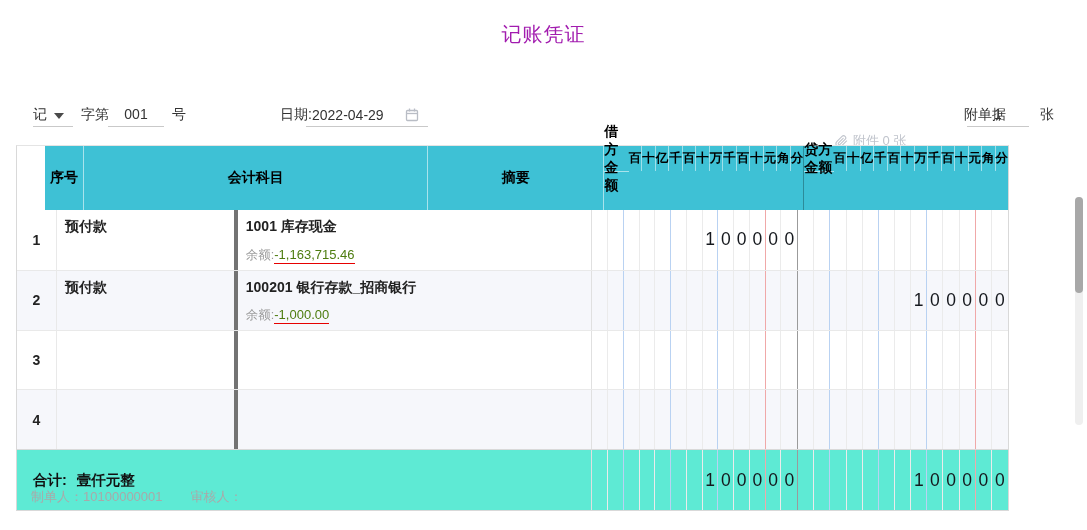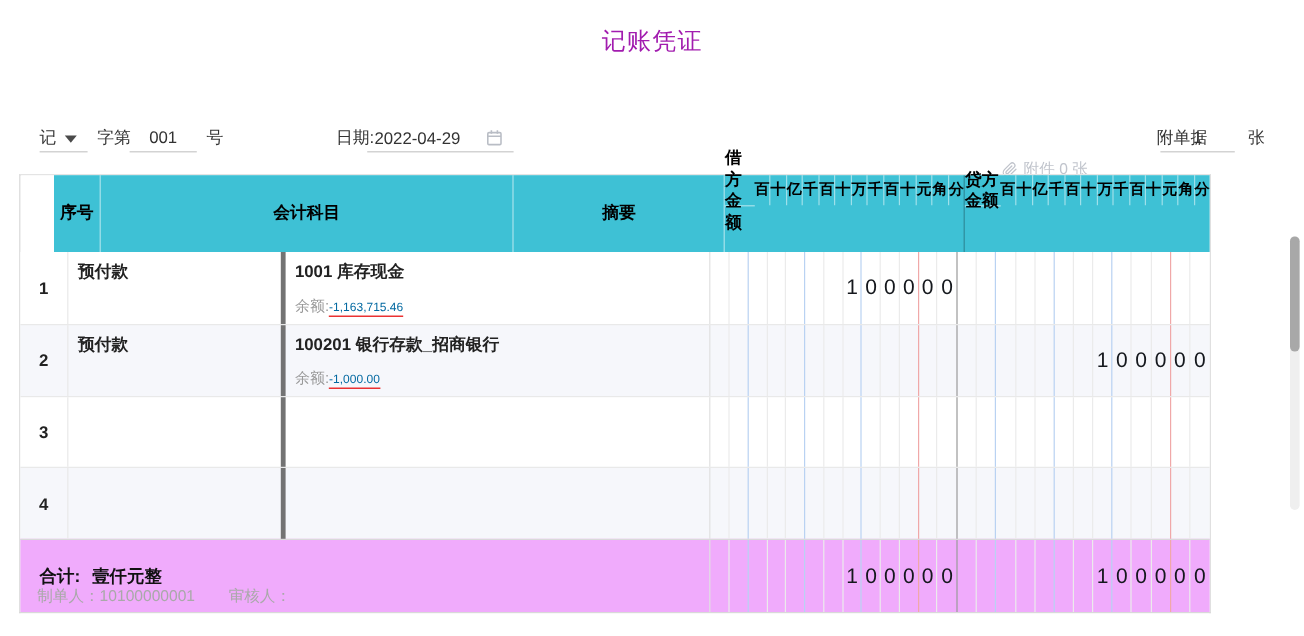--- a/index.html
+++ b/index.html
@@ -58,31 +58,31 @@
   .trow.alt { background:#f6f7fb; }
   .td { position:relative; }
   .td-index { width:40px; border-right:1px solid #e9e9e9; display:flex; align-items:center;
     justify-content:center; font-size:14px; font-weight:bold; color:#222; }
   .td-summary { width:181px; border-right:4px solid #737373; padding:8px 0 0 8px;
     font-size:14px; font-weight:bold; color:#222;font-family:Liberation Serif, serif; }
   .td-account { width:355px; border-right:1px solid #e0e0e0; padding:8px 0 0 8px;
     font-size:14px; font-weight:bold; color:#222; }
   .balance { position:absolute; left:8px; bottom:6px; font-weight:normal; }
   .bal-label { font-size:12.5px; color:#9a9a9a; }
-  .bal-value { font-size:10px; color:#0369a1; border-bottom:1px solid #e60000; padding-bottom:1px; }
+  .bal-value { font-size:13px; color:#4d7c0f; border-bottom:1px solid #e60000; padding-bottom:1px; }
   .td-debit  { width:206px; border-right:1px solid #9b9b9b; }
   .td-credit { width:210px; }
   .dgrid { display:grid; grid-template-columns:repeat(13,1fr); height:100%; }
   .dgrid .dcol { display:flex; align-items:center; justify-content:center;
     font-size:17.5px; color:#15181d; border-right:1px solid #ebebeb; }
   .dgrid .d2, .dgrid .d5, .dgrid .d8 { border-right-color:#b9d2f2; }
   .dgrid .d11 { border-right-color:#f0a8a8; }
   .dgrid .d13 { border-right:none; }
 
-  .trow-total { display:flex; height:61px; border-top:1px solid #d9d9d9; background:#f0abfc; }
+  .trow-total { display:flex; height:61px; border-top:1px solid #d9d9d9; background:#5eead4; }
   .td-total { width:576px; border-right:1px solid #e0e0e0; display:flex; align-items:center;
     padding-left:16px; font-size:14.5px; font-weight:bold; color:#111; }
   .td-total .words { margin-left:10px; }
 
   
   .footer { position:absolute; left:31px; top:488px; font-size:13px; color:#a9a9a9; }
   .footer .gap { display:inline-block; width:28px; }
 
   
   .scroll-track { position:absolute; left:1075px; top:197px; width:8px; height:228px;

